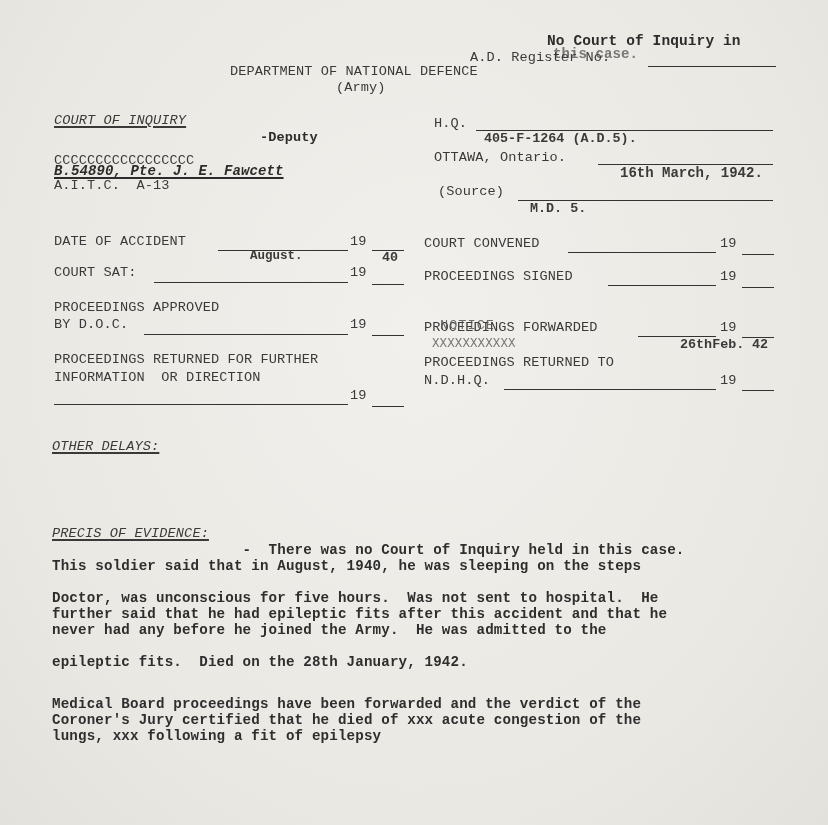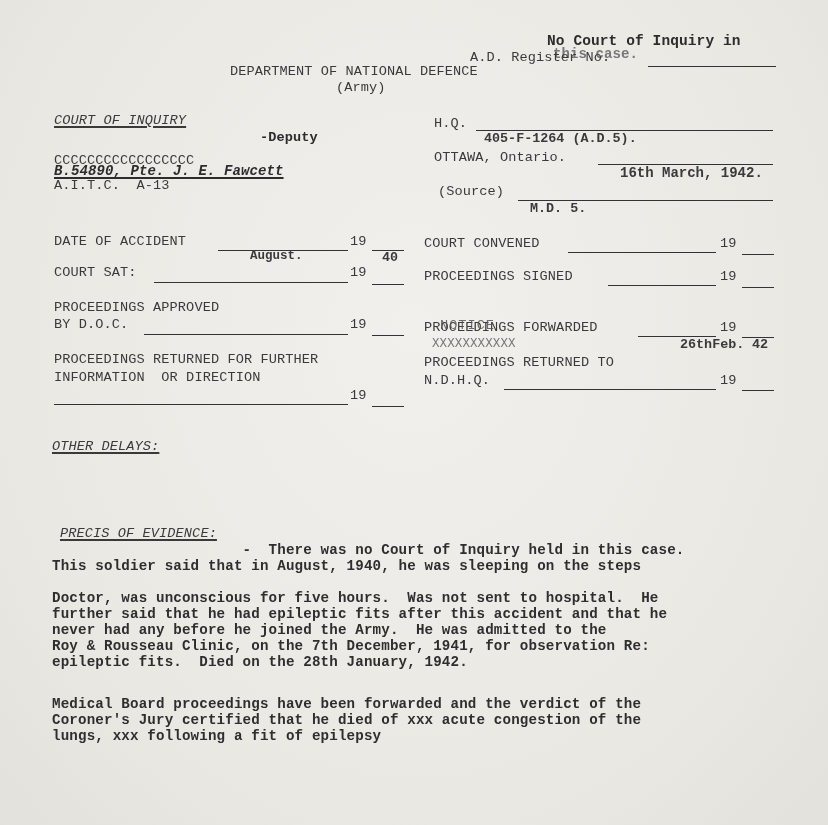--- a/index.html
+++ b/index.html
@@ -96,25 +96,24 @@
   <div class="line" style="left:372px;top:406px;width:32px;"></div>
 
   <div class="t" style="left:424px;top:355px;">PROCEEDINGS RETURNED TO</div>
   <div class="t" style="left:424px;top:373px;">N.D.H.Q.</div>
   <div class="line" style="left:504px;top:389px;width:212px;"></div>
   <div class="t" style="left:720px;top:373px;">19</div>
   <div class="line" style="left:742px;top:390px;width:32px;"></div>
 
   <div class="t u" style="left:52px;top:439px;">OTHER DELAYS:</div>
 
-  <div class="t u" style="left:52px;top:526px;margin-left:8px;">PRECIS OF EVIDENCE:</div>
+  <div class="t u" style="left:52px;top:526px;">PRECIS OF EVIDENCE:</div>
   <div class="t body-text" style="left:52px;top:542px;">                      -  There was no Court of Inquiry held in this case.</div>
   <div class="t body-text" style="left:52px;top:558px;">This soldier said that in August, 1940, he was sleeping on the steps</div>
   <div class="t body-text" style="left:52px;top:606px;">further said that he had epileptic fits after this accident and that he</div>
   <div class="t body-text" style="left:52px;top:590px;">Doctor, was unconscious for five hours.  Was not sent to hospital.  He</div>
   <div class="t body-text" style="left:52px;top:622px;">never had any before he joined the Army.  He was admitted to the</div>
-  <div class="t body-text" style="left:52px;top:638px;">Roy &amp; Rousseau Clinic, on the 7th December, 1941, for observation Re:</div>
   <div class="t body-text" style="left:52px;top:654px;">epileptic fits.  Died on the 28th January, 1942.</div>
 
   <div class="t body-text" style="left:52px;top:696px;">Medical Board proceedings have been forwarded and the verdict of the</div>
   <div class="t body-text" style="left:52px;top:712px;">Coroner's Jury certified that he died of xxx acute congestion of the</div>
   <div class="t body-text" style="left:52px;top:728px;">lungs, xxx following a fit of epilepsy</div>
 </div>
 
 </body></html>

